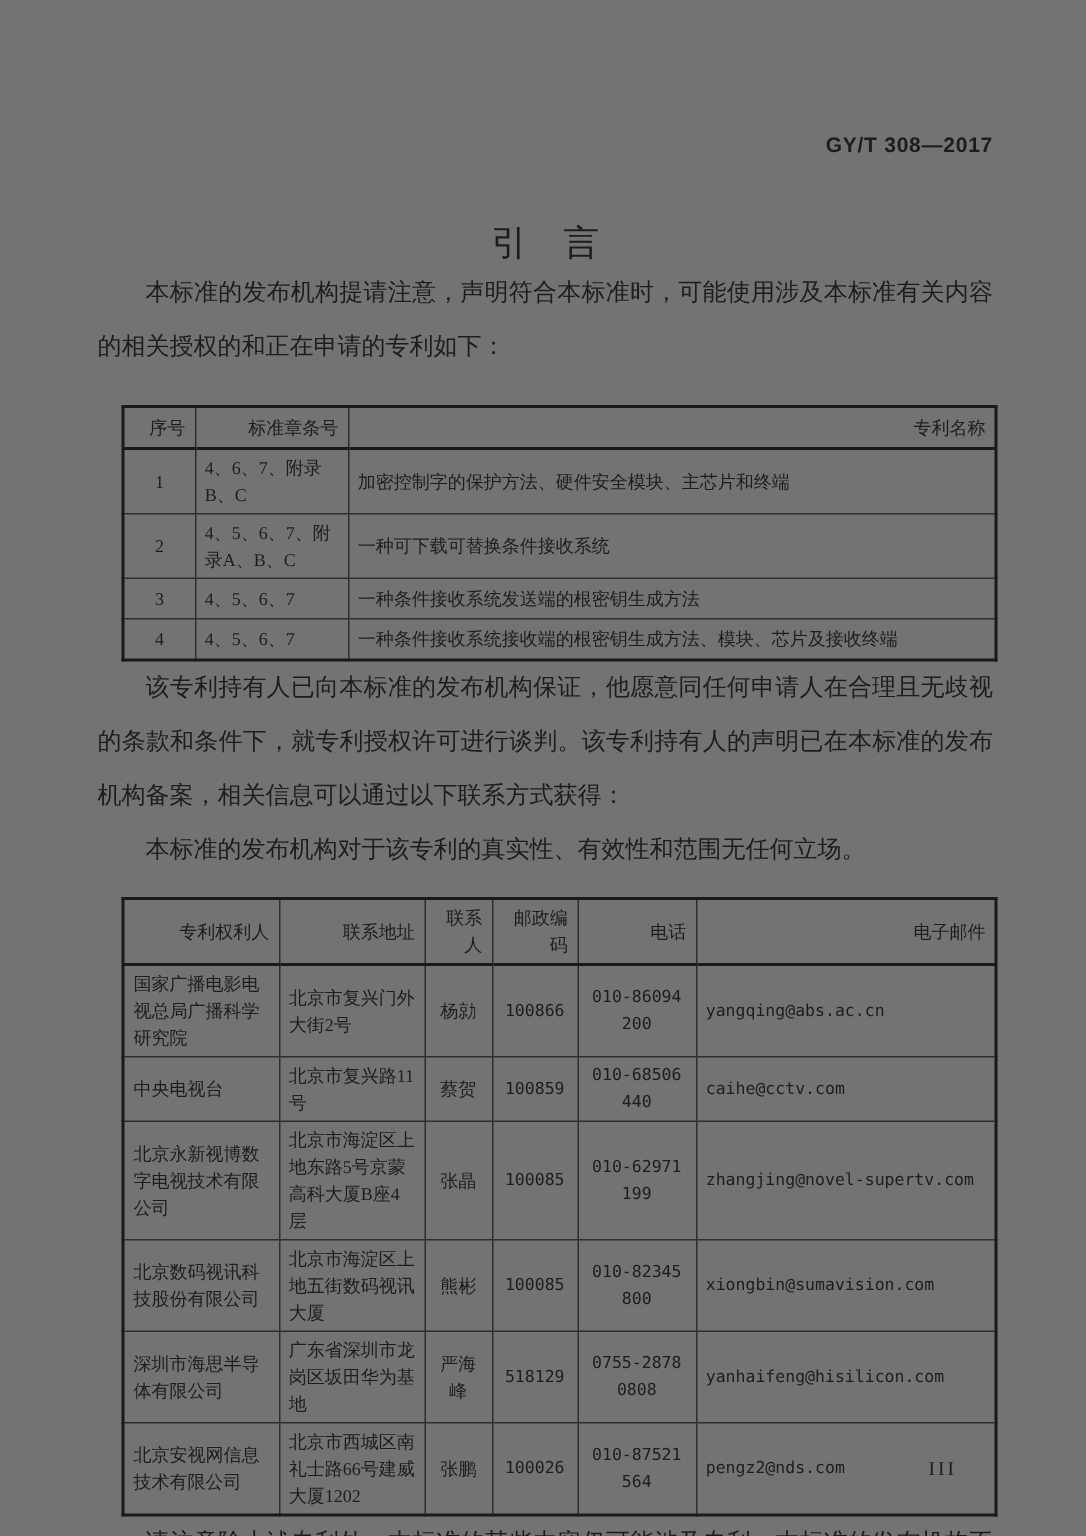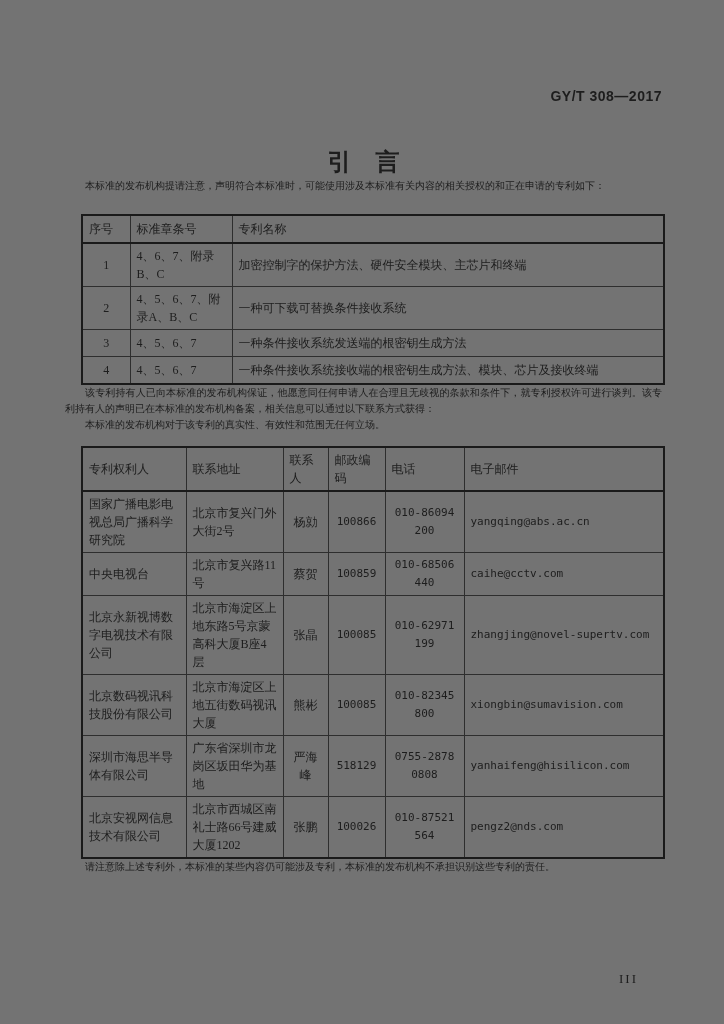--- a/index.html
+++ b/index.html
@@ -19,27 +19,27 @@
     text-align: right;
     font-family: "Liberation Sans", "DejaVu Sans", sans-serif;
     font-weight: bold;
     font-size: 14px;
     letter-spacing: 0.5px;
   }
   .page-title {
     margin-top: 42px;
     text-align: center;
     font-family: "Liberation Sans", "DejaVu Sans", sans-serif;
-    font-weight: bold;
+    font-weight: normal;
     font-size: 24px;
   }
   p.body-text {
     margin: 0;
-    font-size: 10px;
-    line-height: 16px;
+    font-size: 16px;
+    line-height: 36px;
     text-align: justify;
     text-indent: 2em;
   }
   .para-intro   { margin-top: 38px; }
   .para-stance  { margin-top: 22px; }
   .para-notice  { margin-top: 24px; }
   table.doc-table {
     border-collapse: collapse;
     table-layout: fixed;
     width: 582px;
@@ -52,21 +52,21 @@
   table.doc-table { border: 2px solid #1a1a1a; }
   table.doc-table th, table.doc-table td {
     border: 1px solid #2e2e2e;
     padding: 3px 6px;
     vertical-align: middle;
     word-break: break-all;
   }
   table.doc-table thead th {
     border-bottom: 2px solid #1a1a1a;
     font-weight: normal;
-    text-align: left;
+    text-align: right;
     height: 20px;
   }
   .patent-table td { height: 20px; }
   .contact-table td { padding: 4px 5px; }
   .cell-center { text-align: center; }
   .cell-left   { text-align: left; }
   .mono {
     font-family: "DejaVu Sans Mono", "Liberation Mono", monospace;
     font-size: 11px;
   }

